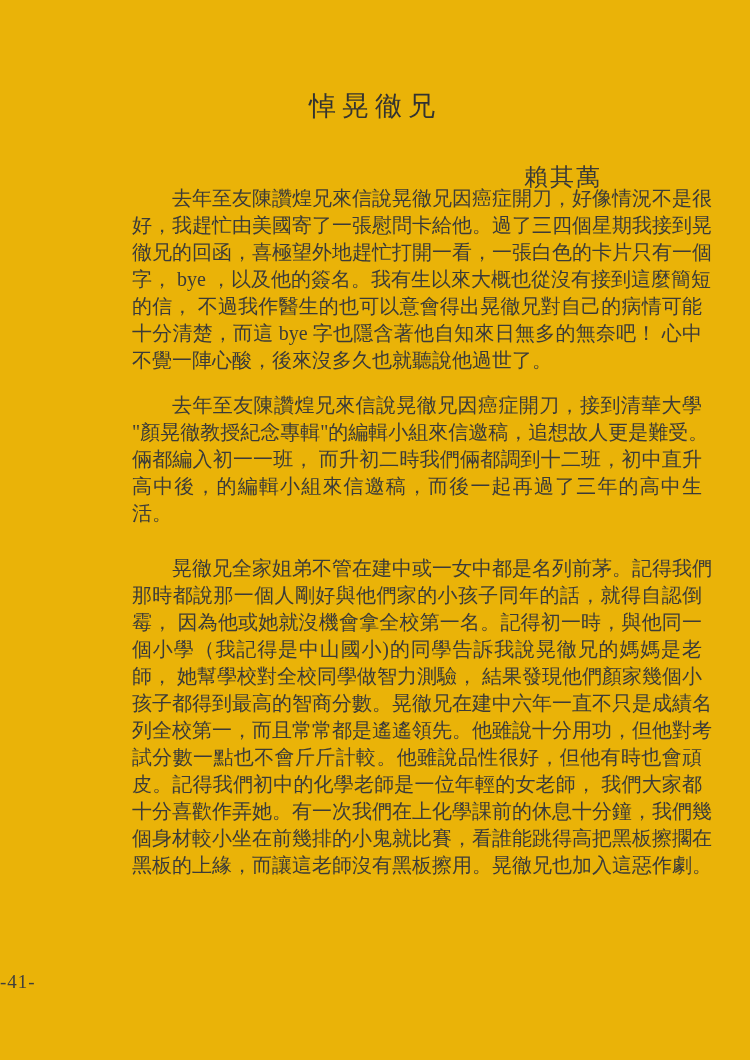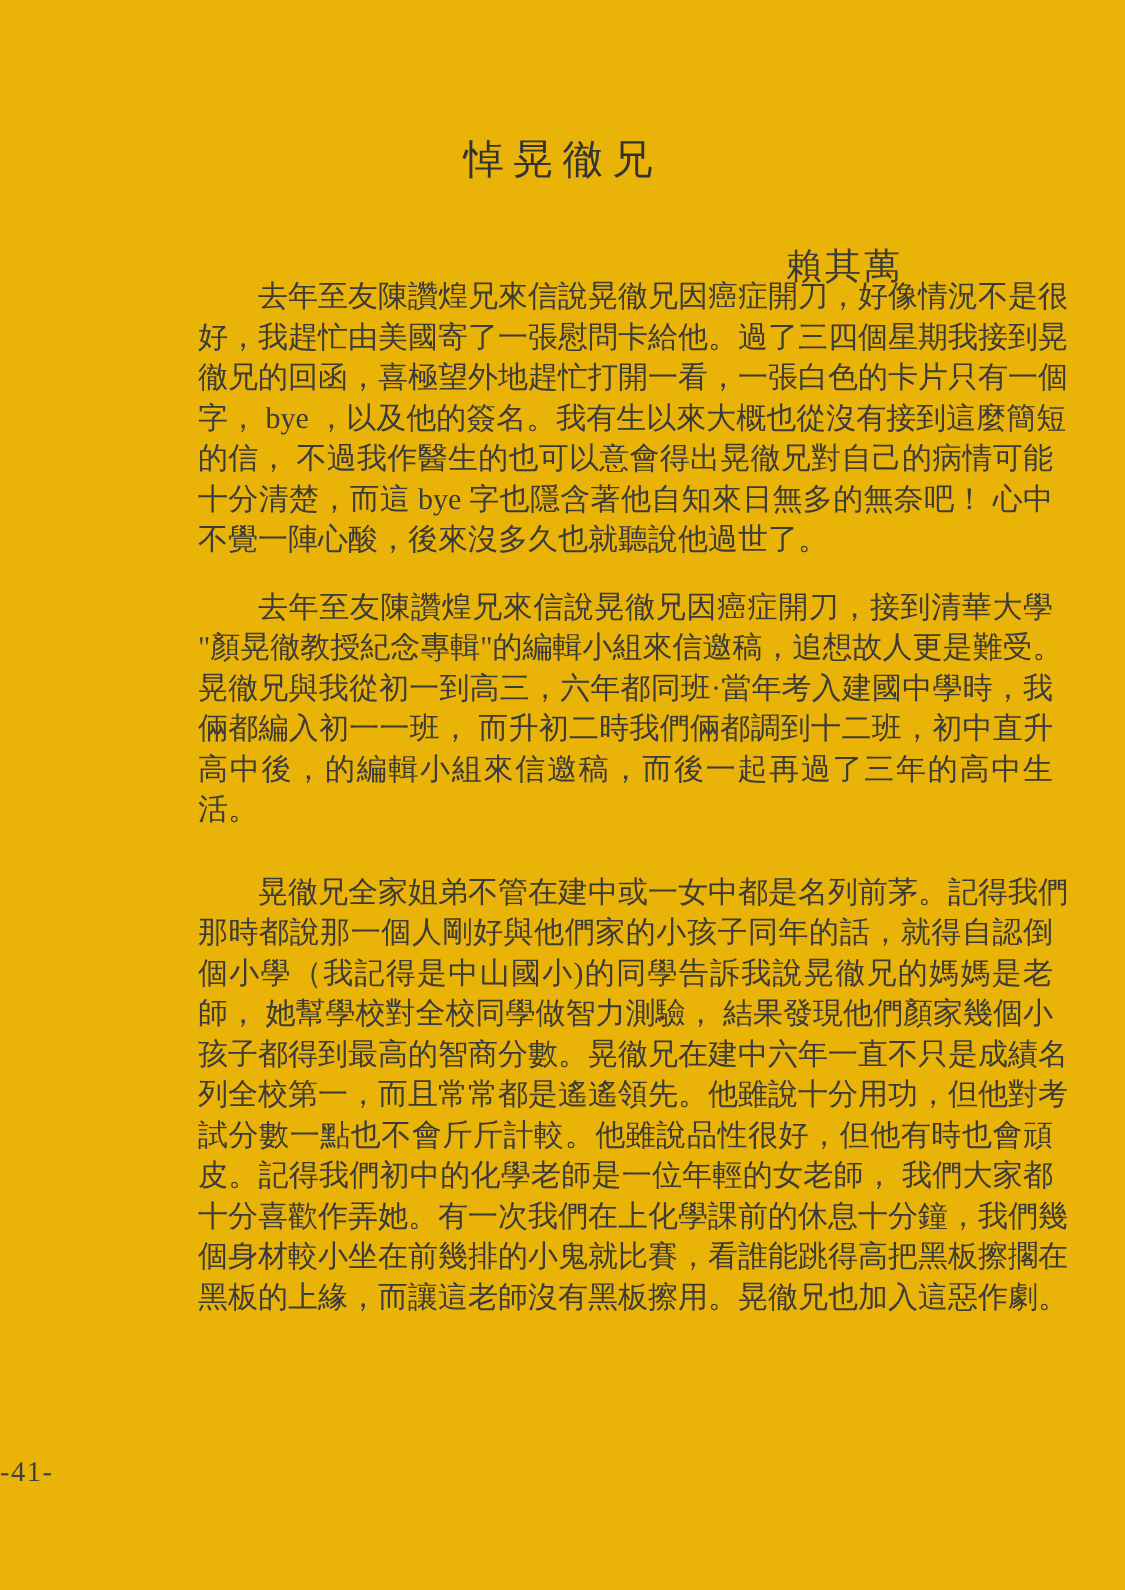--- a/index.html
+++ b/index.html
@@ -93,28 +93,28 @@
         <div class="line">好，我趕忙由美國寄了一張慰問卡給他。過了三四個星期我接到晃</div>
         <div class="line">徹兄的回函，喜極望外地趕忙打開一看，一張白色的卡片只有一個</div>
         <div class="line">字， bye ，以及他的簽名。我有生以來大概也從沒有接到這麼簡短</div>
         <div class="line">的信， 不過我作醫生的也可以意會得出晃徹兄對自己的病情可能</div>
         <div class="line">十分清楚，而這 bye 字也隱含著他自知來日無多的無奈吧！ 心中</div>
         <div class="line plast">不覺一陣心酸，後來沒多久也就聽說他過世了。</div>
       </div>
       <div class="paragraph">
         <div class="line first">去年至友陳讚煌兄來信說晃徹兄因癌症開刀，接到清華大學</div>
         <div class="line">"顏晃徹教授紀念專輯"的編輯小組來信邀稿，追想故人更是難受。</div>
-        <div class="line">晃徹兄與我從初一到高三，六年都同班·當年考入建國中學時，我</div>
         <div class="line">倆都編入初一一班， 而升初二時我們倆都調到十二班，初中直升</div>
         <div class="line">高中後，的編輯小組來信邀稿，而後一起再過了三年的高中生</div>
         <div class="line plast">活。</div>
       </div>
       <div class="paragraph">
         <div class="line first">晃徹兄全家姐弟不管在建中或一女中都是名列前茅。記得我們</div>
         <div class="line">那時都說那一個人剛好與他們家的小孩子同年的話，就得自認倒</div>
+        <div class="line">霉， 因為他或她就沒機會拿全校第一名。記得初一時，與他同一</div>
         <div class="line">個小學（我記得是中山國小)的同學告訴我說晃徹兄的媽媽是老</div>
         <div class="line">師， 她幫學校對全校同學做智力測驗， 結果發現他們顏家幾個小</div>
         <div class="line">孩子都得到最高的智商分數。晃徹兄在建中六年一直不只是成績名</div>
         <div class="line">列全校第一，而且常常都是遙遙領先。他雖說十分用功，但他對考</div>
         <div class="line">試分數一點也不會斤斤計較。他雖說品性很好，但他有時也會頑</div>
         <div class="line">皮。記得我們初中的化學老師是一位年輕的女老師， 我們大家都</div>
         <div class="line">十分喜歡作弄她。有一次我們在上化學課前的休息十分鐘，我們幾</div>
         <div class="line">個身材較小坐在前幾排的小鬼就比賽，看誰能跳得高把黑板擦擱在</div>
         <div class="line plast">黑板的上緣，而讓這老師沒有黑板擦用。晃徹兄也加入這惡作劇。</div>
       </div>

